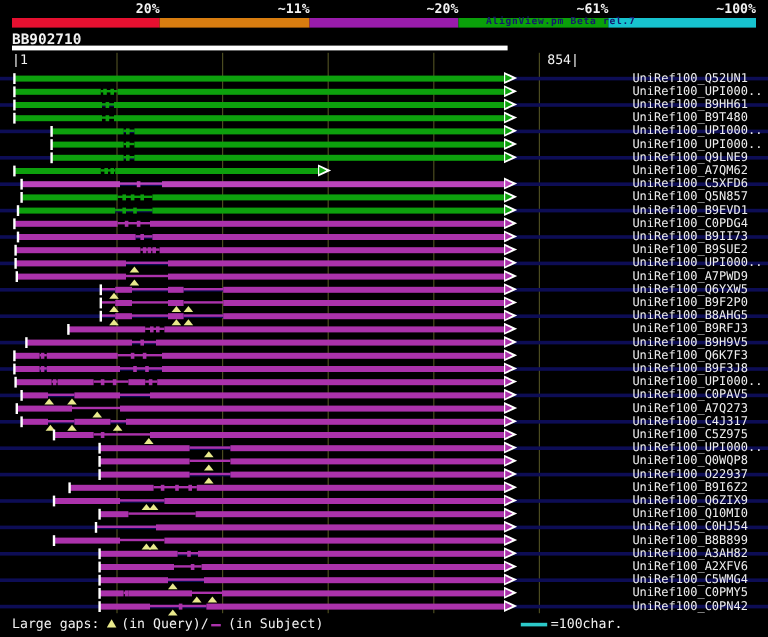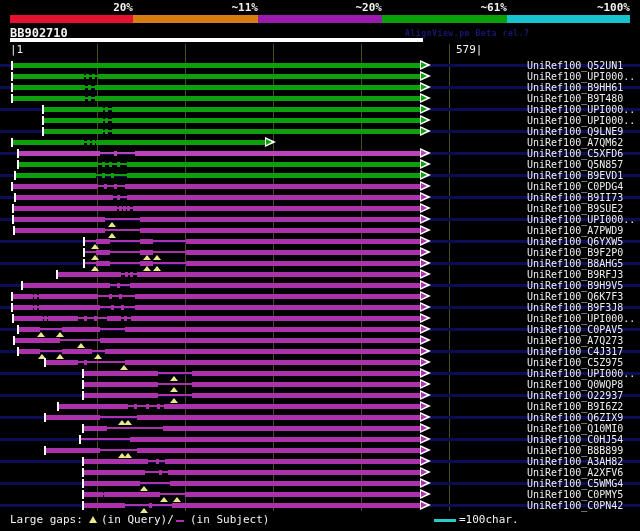--- a/index.html
+++ b/index.html
@@ -1,20 +1,20 @@
 <!DOCTYPE html>
 <html><head>
 <meta charset="utf-8">
 <style>
   html,body{margin:0;padding:0;background:#000;}
   #screen{position:relative;width:640px;height:531px;background:#000;overflow:hidden;
           font-family:"DejaVu Sans Mono", monospace;}
   .abs{position:absolute;}
   #query-title{left:10px;top:26px;color:#f2f2f2;font:bold 12px "DejaVu Sans Mono", monospace;}
-  #app-version{left:405px;top:29px;color:#17176e;font:bold 8px "DejaVu Sans Mono", monospace;letter-spacing:.6px;}
+  #app-version{left:405px;top:13px;color:#17176e;font:bold 8px "DejaVu Sans Mono", monospace;letter-spacing:.6px;}
   #ruler-bar{left:10px;top:38px;width:413px;height:4px;background:#ffffff;}
   #ruler-start{left:10px;top:43px;color:#f2f2f2;font:11px "DejaVu Sans Mono", monospace;}
   #ruler-end{left:456px;top:43px;color:#f2f2f2;font:11px "DejaVu Sans Mono", monospace;}
   .legend-text{position:absolute;top:513px;color:#f2f2f2;font:11px "DejaVu Sans Mono", monospace;}
   #legend-gap-triangle{left:89px;top:516px;width:0;height:0;
       border-left:4px solid transparent;border-right:4px solid transparent;
       border-bottom:7px solid #e9e98c;}
   #legend-subject-dash{left:176px;top:520px;width:8px;height:2px;background:#ab32ab;}
   #legend-scale-bar{left:434px;top:519px;width:22px;height:3px;background:#2cc9c9;}
 </style>
@@ -33,21 +33,21 @@
       <div style="position: absolute; left: 382px; top: 15px; width: 125px; height: 8px; background: rgb(10, 160, 10);"></div>
       <div style="position: absolute; left: 437px; top: 1px; width: 70px; text-align: right; color: rgb(242, 242, 242); font: bold 11px &quot;DejaVu Sans Mono&quot;, monospace;">~61%</div>
       <div style="position: absolute; left: 507px; top: 15px; width: 123px; height: 8px; background: rgb(23, 195, 207);"></div>
       <div style="position: absolute; left: 560px; top: 1px; width: 70px; text-align: right; color: rgb(242, 242, 242); font: bold 11px &quot;DejaVu Sans Mono&quot;, monospace;">~100%</div>
     </div>
 
   <div class="abs" id="query-title">BB902710</div>
   <div class="abs" id="app-version">AlignView.pm Beta rel.7</div>
   <div class="abs" id="ruler-bar"></div>
   <div class="abs" id="ruler-start">|1</div>
-  <div class="abs" id="ruler-end">579|</div>
+  <div class="abs" id="ruler-end">854|</div>
 
   <div id="gridlines">
       <div style="position: absolute; left: 97px; top: 44px; width: 1px; height: 467px; background: rgb(75, 75, 32);"></div>
       <div style="position: absolute; left: 185px; top: 44px; width: 1px; height: 467px; background: rgb(75, 75, 32);"></div>
       <div style="position: absolute; left: 273px; top: 44px; width: 1px; height: 467px; background: rgb(75, 75, 32);"></div>
       <div style="position: absolute; left: 361px; top: 44px; width: 1px; height: 467px; background: rgb(75, 75, 32);"></div>
       <div style="position: absolute; left: 449px; top: 44px; width: 1px; height: 467px; background: rgb(75, 75, 32);"></div>
     </div>
 
   <div id="rows">

